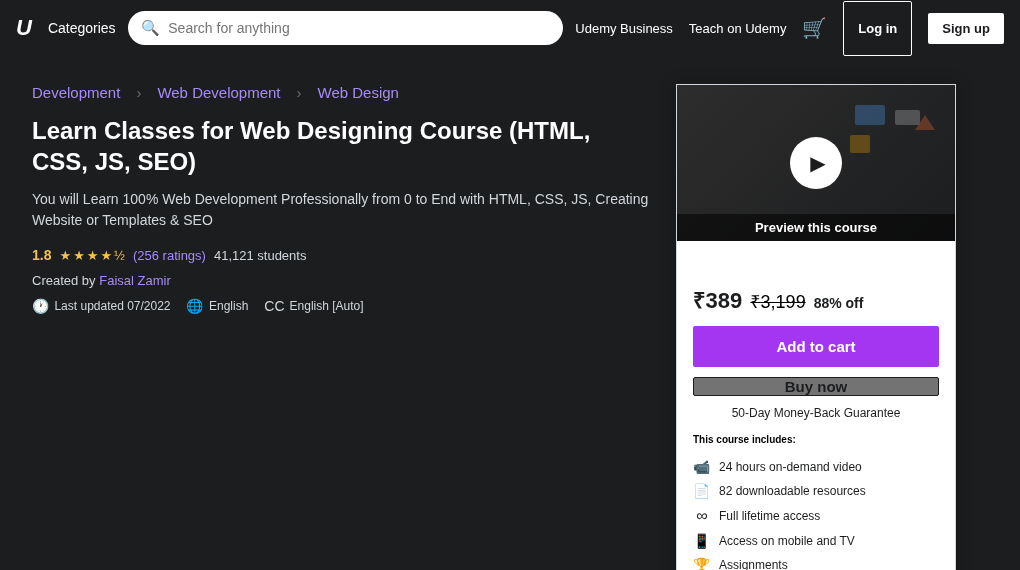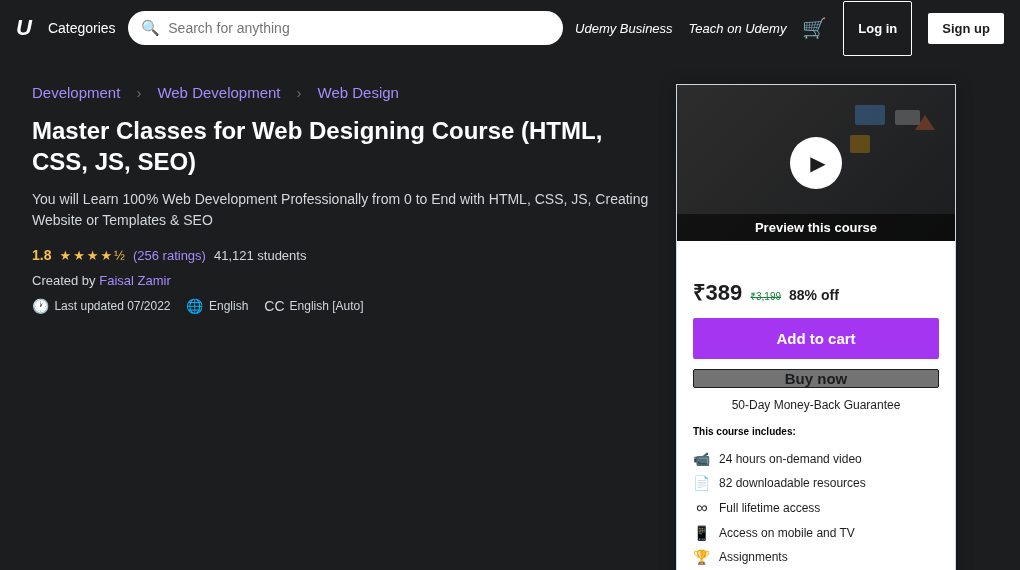--- a/index.html
+++ b/index.html
@@ -10,21 +10,21 @@
       display: flex; align-items: center; background: #1c1d1f; padding: 8px 16px; gap: 12px; height: 56px;
     }
     .header-logo { color: #fff; font-size: 22px; font-weight: 900; font-style: italic; margin-right: 4px; }
     .header-categories { color: #fff; font-size: 14px; font-weight: 500; cursor: pointer; white-space: nowrap; }
     .header-search {
       flex: 1; display: flex; align-items: center; background: #fff; border-radius: 22px; padding: 8px 14px; gap: 8px; max-width: 600px;
     }
     .search-icon-wrap { color: #6a6f73; font-size: 15px; }
     .header-search input { border: none; outline: none; flex: 1; font-size: 14px; background: transparent; color: #1c1d1f; }
     .header-right { display: flex; align-items: center; gap: 16px; margin-left: auto; }
-    .header-link { color: #fff; font-size: 13px; cursor: pointer; white-space: nowrap; font-style: italic; }
+    .header-link { color: #fff; font-size: 13px; cursor: pointer; white-space: nowrap; }
     .cart-icon { font-size: 20px; color: #fff; cursor: pointer; }
     .btn-login {
       border: 1.5px solid #fff; color: #fff; background: transparent; padding: 19px 14px; font-size: 13px; font-weight: 600; cursor: pointer; border-radius: 2px;
     }
     .btn-signup {
       background: #fff; color: #1c1d1f; border: none; padding: 8px 14px; font-size: 13px; font-weight: 600; cursor: pointer; border-radius: 2px;
     }
 
     
     .hero { background: #1c1d1f; padding: 28px 24px 28px 32px; display: flex; gap: 24px; }
@@ -60,21 +60,21 @@
     .play-btn {
       width: 52px; height: 52px; background: #fff; border-radius: 50%; display: flex; align-items: center; justify-content: center; cursor: pointer; z-index: 2;
     }
     .play-btn::after { content: '▶'; font-size: 20px; color: #1c1d1f; margin-left: 4px; }
     .video-label {
       position: absolute; bottom: 0; left: 0; right: 0; background: rgba(0,0,0,0.55); color: #fff; font-size: 13px; font-weight: 700; text-align: center; padding: 6px;
     }
     .card-body { padding: 14px 16px; }
     .price-row { display: flex; align-items: baseline; gap: 8px; margin-bottom: 12px; }
     .price-now { font-size: 22px; font-weight: 700; color: #1c1d1f; }
-    .price-orig { font-size: 10px; color: #15803d; text-decoration: line-through; margin-top: 34px; }
+    .price-orig { font-size: 18px; color: #000000; text-decoration: line-through; margin-top: 34px; }
     .discount { font-size: 14px; color: #1c1d1f; font-weight: 600; }
     .btn-cart {
       width: 100%; background: #a435f0; color: #fff; border: none; padding: 12px; font-size: 15px; font-weight: 700; cursor: pointer; margin-bottom: 10px; border-radius: 2px;
     }
     .btn-buy {
       width: 100%; background: #737373; color: #1c1d1f; border: 1.5px solid #1c1d1f; padding: 0; font-size: 15px; font-weight: 700; cursor: pointer; margin-bottom: 10px; border-radius: 2px;
     }
     .guarantee { text-align: center; font-size: 12px; color: #1c1d1f; margin-bottom: 14px; }
     .includes-title { font-size: 10px; font-weight: 700; margin-bottom: 10px; }
     .includes-list { list-style: none; }
@@ -102,21 +102,21 @@
 
 <section class="hero">
   <div class="hero-left">
     <div class="breadcrumb">
       <a>Development</a>
       <span>›</span>
       <a>Web Development</a>
       <span>›</span>
       <a>Web Design</a>
     </div>
-    <h1 class="course-title">Master Classes for Web Designing Course (HTML, CSS, JS, SEO)</h1>
+    <h1 class="course-title">Learn Classes for Web Designing Course (HTML, CSS, JS, SEO)</h1>
     <p class="course-subtitle">You will Learn 100% Web Development Professionally from 0 to End with HTML, CSS, JS, Creating Website or Templates &amp; SEO</p>
     <div class="rating-row">
       <span class="rating-num">1.8</span>
       <div class="stars">
         <span class="star">★</span>
         <span class="star">★</span>
         <span class="star">★</span>
         <span class="star">★</span>
         <span class="star-half">½</span>
       </div>

